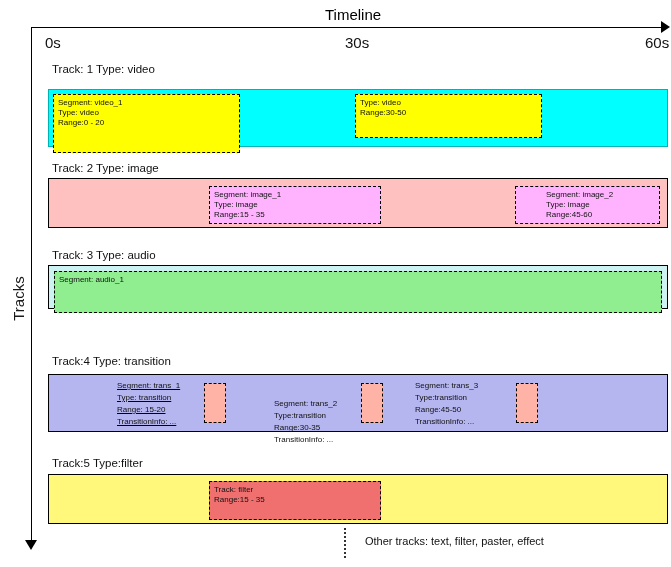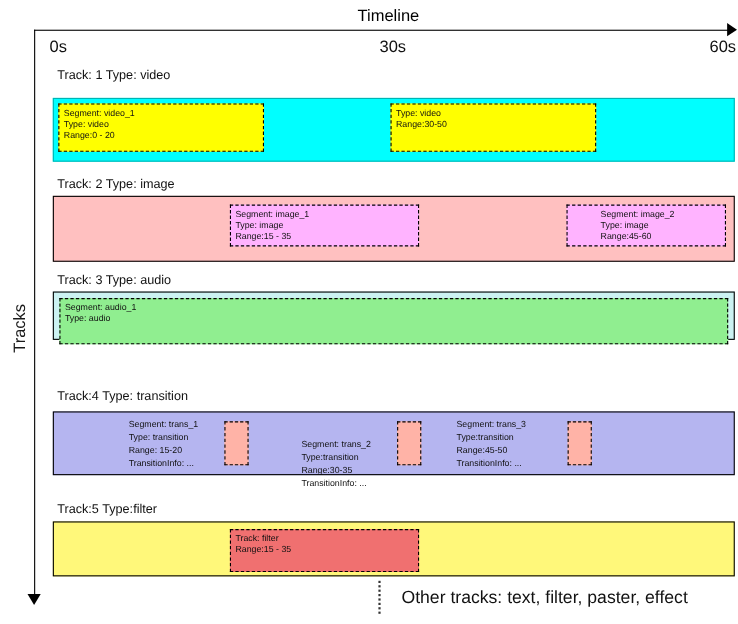--- a/index.html
+++ b/index.html
@@ -28,78 +28,77 @@
   .seg-line{font-size:8px;line-height:10.2px;color:#111;white-space:nowrap;}
 
   
   .trans-text{position:absolute;}
   .trans-text .seg-line{font-size:8px;line-height:12px;}
   .trans-box{position:absolute;box-sizing:border-box;}
 
   
   .vdots{position:absolute;left:344px;top:528px;width:0;height:30px;
          border-left:2px dotted #333;}
-  .footer-note{position:absolute;left:365px;top:535px;font-size:16px;color:#111;white-space:nowrap;}
+  .footer-note{position:absolute;left:365px;top:535px;font-size:11px;color:#111;white-space:nowrap;}
 </style>
 </head>
 <body>
 
 <div id="stage">
 
   <div class="axis-title" style="left:325px;top:6px;">Timeline</div>
   <div class="h-axis-line"></div>
   <div class="h-arrow"></div>
 
   <div class="tick" style="left:45px;">0s</div>
   <div class="tick" style="left:345px;">30s</div>
   <div class="tick" style="left:645px;">60s</div>
 
   <div class="v-axis-line"></div>
   <div class="v-arrow"></div>
   <div class="tracks-label">Tracks</div>
 
   <div class="track-caption" style="left:52px;top:63px;">Track: 1 Type: video</div>
   <div class="track-bar" style="top:89px;height:58px;background:#00FFFF;border-color:#00b3b3;">
-    <div class="seg" style="left:4px;top:4px;width:187px;height:44px;background:#FFFF00;border:1.4px dashed #000;">
+    <div class="seg" style="left:4px;top:4px;width:187px;height:59px;background:#FFFF00;border:1.4px dashed #000;">
       <div class="seg-line">Segment: video_1</div>
       <div class="seg-line">Type: video</div>
       <div class="seg-line">Range:0 - 20</div>
     </div>
     <div class="seg" style="left:306px;top:4px;width:187px;height:44px;background:#FFFF00;border:1.4px dashed #000;">
       <div class="seg-line">Type: video</div>
       <div class="seg-line">Range:30-50</div>
     </div>
   </div>
 
   <div class="track-caption" style="left:52px;top:162px;">Track: 2 Type: image</div>
-  <div class="track-bar" style="top:178px;height:60px;background:#FFC0C0;border-color:#000;">
+  <div class="track-bar" style="top:178px;height:50px;background:#FFC0C0;border-color:#000;">
     <div class="seg" style="left:160px;top:7px;width:172px;height:38px;background:#FFB3FF;border:1.4px dashed #000;">
       <div class="seg-line">Segment: image_1</div>
       <div class="seg-line">Type: image</div>
       <div class="seg-line">Range:15 - 35</div>
     </div>
     <div class="seg" style="left:466px;top:7px;width:145px;height:38px;background:#FFB3FF;border:1.4px dashed #000;padding-left:30px;">
       <div class="seg-line">Segment: image_2</div>
       <div class="seg-line">Type: image</div>
       <div class="seg-line">Range:45-60</div>
     </div>
   </div>
 
   <div class="track-caption" style="left:52px;top:249px;">Track: 3 Type: audio</div>
   <div class="track-bar" style="top:265px;height:44px;background:#CCF2F2;border-color:#000;">
     <div class="seg" style="left:5px;top:5px;width:608px;height:42px;background:#90EE90;border:1.4px dashed #000;">
       <div class="seg-line">Segment: audio_1</div>
-      <div class="seg-line">Type: audio</div>
     </div>
   </div>
 
   <div class="track-caption" style="left:52px;top:355px;">Track:4 Type: transition</div>
   <div class="track-bar" style="top:374px;height:58px;background:#B5B5F0;border-color:#000;">
 
-    <div class="trans-text" style="left:68px;top:5px;">
+    <div class="trans-text" style="left:68px;top:5px;text-decoration:underline;">
       <div class="seg-line">Segment: trans_1</div>
       <div class="seg-line">Type: transition</div>
       <div class="seg-line">Range: 15-20</div>
       <div class="seg-line">TransitionInfo: ...</div>
     </div>
     <div class="trans-box" style="left:155px;top:8px;width:22px;height:40px;background:#FFB3A7;border:1.4px dashed #000;"></div>
 
     <div class="trans-text" style="left:225px;top:23px;">
       <div class="seg-line">Segment: trans_2</div>
       <div class="seg-line">Type:transition</div>

